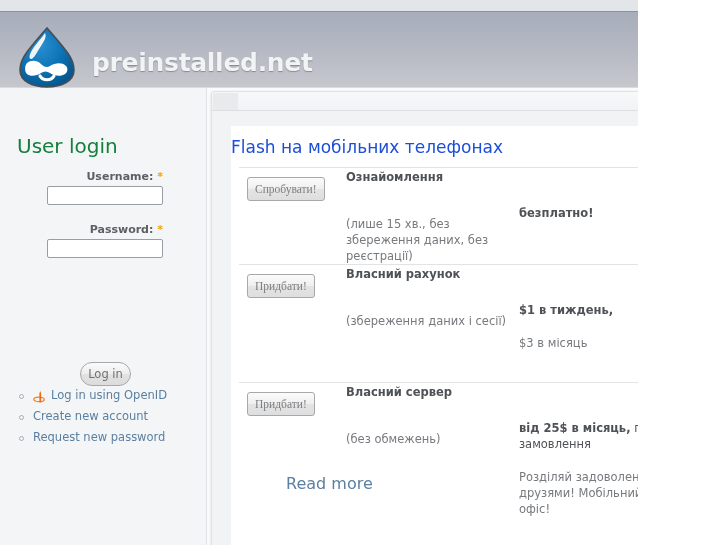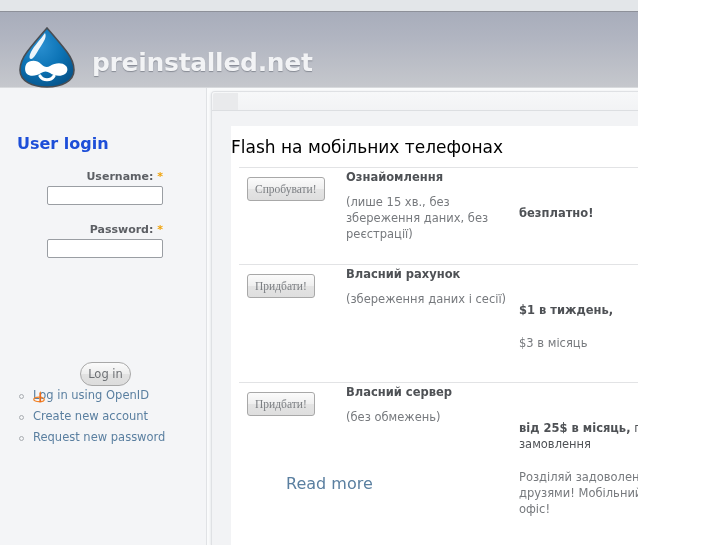--- a/index.html
+++ b/index.html
@@ -61,23 +61,23 @@
 
   
   .sidebar {
     position: absolute; left: 0; top: 88px;
     width: 207px; height: 457px;
     background: #f4f5f7;
     border-right: 1px solid #e0e2e5;
   }
   .block-title {
     position: absolute; left: 17px; top: 46px;
-    font-size: 16px;
-    color: #1d4ed8;
-    font-weight: bold;
+    font-size: 20px;
+    color: #15803d;
+    font-weight: normal;
     white-space: nowrap;
   }
   .form-item { position: absolute; left: 0; width: 207px; }
   .form-item .flabel {
     position: absolute; right: 44px; top: 0;
     font-size: 11px; font-weight: bold;
     color: #5c5f64;
     white-space: nowrap;
   }
   .form-item .req {
@@ -128,21 +128,21 @@
   .link-row a {
     color: #5a7fa0;
     text-decoration: none;
     font-size: 11.5px;
     white-space: nowrap;
   }
   .openid-icon {
     position: absolute; left: 33px; top: 3px;
     width: 12px; height: 13px;
   }
-  .openid-row a { }
+  .openid-row a { margin-left: 18px; }
 
   
   .panel-shadow {
     position: absolute; left: 207px; top: 88px;
     width: 485px; height: 457px;
     background: #fafbfc;
   }
   .panel-outer {
     position: absolute; left: 211px; top: 91px;
     width: 479px; height: 454px;
@@ -171,21 +171,21 @@
     background: #e9eaec;
   }
   .content-white {
     position: absolute; left: 19px; top: 34px;
     width: 440px; height: 420px;
     background: #ffffff;
   }
   .node-title {
     position: absolute; left: 0; top: 11px;
     font-size: 17px;
-    color: #000000;
+    color: #1d4ed8;
     font-weight: normal;
     white-space: nowrap;
   }
 
   
   .ptable {
     position: absolute; left: 8px; top: 41px;
     width: 432px;
   }
   .prow {
@@ -217,21 +217,21 @@
   .c-head {
     font-size: 11.5px;
     font-weight: bold;
     color: #4e5155;
     line-height: 16px;
   }
   .c-sub {
     font-size: 11.5px;
     color: #76797d;
     line-height: 16px;
-    margin-top: 9px;
+    margin-top: 31px;
   }
   .c-price-main {
     font-size: 11.5px;
     color: #4e5155;
     line-height: 16px;
     margin-top: 28px;
   }
   .c-price-main b { font-weight: bold; }
   .c-price-sub {
     font-size: 11.5px;

